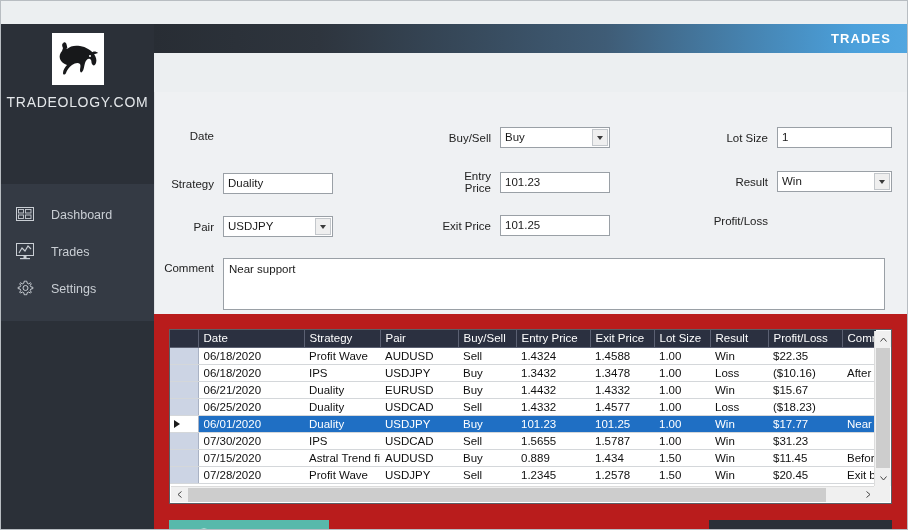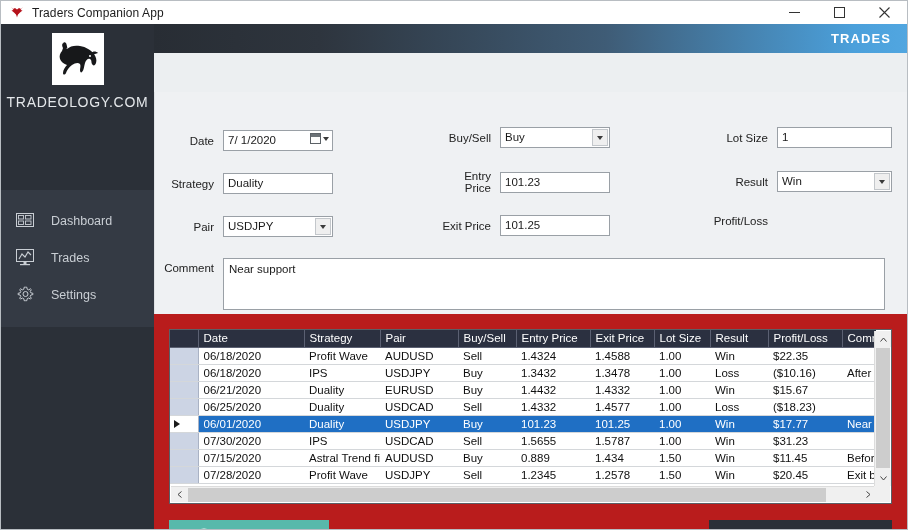--- a/index.html
+++ b/index.html
@@ -53,21 +53,21 @@
   .logo-box {
     width: 52px; height: 52px; background: #ffffff;
     display: flex; align-items: center; justify-content: center;
     overflow: hidden;
   }
   .logo-caption {
     margin-top: 9px;
     font-size: 14px; color: #e4e7ea; letter-spacing: 0.7px;
   }
   .nav {
-    position: absolute; left: 0; top: 166px; width: 153px;
+    position: absolute; left: 0; top: 160px; width: 153px;
     background: #343a44;
     padding: 12px 16px 14px 0;
   }
   .nav-item {
     height: 37px; display: flex; align-items: center;
     padding-left: 14px; cursor: pointer;
   }
   .nav-ico {
     width: 20px; height: 20px; margin-right: 16px;
     display: flex; align-items: center; justify-content: center;
@@ -269,46 +269,20 @@
   .btn-save .blabel {
     margin-left: 22px; font-size: 12.5px; color: #f2f4f6;
     font-weight: bold; letter-spacing: 0.2px;
   }
 </style>
 </head>
 <body>
 
 <div id="app">
 
-  <div class="titlebar">
-    <div class="tb-icon">
-      <svg width="14" height="13" viewBox="0 0 14 13">
-        <path d="M1 1 L3.5 4 L1.5 4.5 L4 6.5 L7 9.5 L10 6.5 L12.5 4.5 L10.5 4 L13 1 L11 3 L9 2 L7 3.5 L5 2 L3 3 Z" fill="#b5121b"></path>
-        <path d="M5.5 6 L7 7.8 L8.5 6 L7 11.5 Z" fill="#b5121b"></path>
-      </svg>
-    </div>
-    <div class="tb-title">Traders Companion App</div>
-    <div class="tb-controls">
-      <div class="tb-btn">
-        <svg width="11" height="11" viewBox="0 0 11 11">
-            <rect x="0" y="5" width="11" height="1" fill="#333"></rect>
-          </svg>
-      </div>
-      <div class="tb-btn">
-        <svg width="11" height="11" viewBox="0 0 11 11">
-            <rect x="0.5" y="0.5" width="10" height="10" fill="none" stroke="#333" stroke-width="1"></rect>
-          </svg>
-      </div>
-      <div class="tb-btn">
-        <svg width="11" height="11" viewBox="0 0 11 11">
-            <path d="M0.5 0.5 L10.5 10.5 M10.5 0.5 L0.5 10.5" stroke="#333" stroke-width="1.1" fill="none"></path>
-          </svg>
-      </div>
-    </div>
-  </div>
 
   <div class="sidebar">
     <div class="logo-wrap">
       <div class="logo-box">
         <svg width="46" height="40" viewBox="0 0 46 40">
           <path d="M8 9 C6 5 8 3 10 5 C11 7 11 9 12 10 C15 7 20 6 25 7 C31 8 36 11 39 15 C41 18 42 21 41 24 C40 27 38 27 37 25 C36 23 37 21 35 20 C33 19 31 21 30 24 C29 27 29 31 27 33 C26 34 25 33 25 31 C25 29 26 27 25 25 C23 23 20 24 17 26 C14 28 12 31 11 34 C10 36 8 36 8 34 C8 31 10 28 12 26 C9 25 6 23 5 20 C4 17 5 14 7 12 Z" fill="#17181a"></path>
           <path d="M9 8 C7 4 9 2 11 4 C12 6 12 8 12.5 9.5 Z" fill="#17181a"></path>
           <path d="M36 14 C38 12 41 12 43 14 C41 15 39 15 37 16 Z" fill="#17181a"></path>
           <circle cx="35" cy="17" r="1" fill="#ffffff"></circle>
         </svg>
@@ -354,27 +328,20 @@
 
   <div class="banner">
     <div class="banner-title">TRADES</div>
   </div>
 
   <div class="content">
     <div class="form-card">
 
       <div class="field" style="left:8px; top:38px;">
         <div class="flabel" style="width:60px;">Date</div>
-        <div class="ftext" style="width:110px; position:relative;">
-          <span>7/  1/2020</span>
-          <span class="datebtn">
-            <span class="cal-ico"></span>
-            <span class="caret"></span>
-          </span>
-        </div>
       </div>
 
       <div class="field" style="left:8px; top:81px;">
         <div class="flabel" style="width:60px;">Strategy</div>
         <div class="ftext" style="width:110px;">
           <span>Duality</span>
         </div>
       </div>
 
       <div class="field" style="left:8px; top:124px;">

